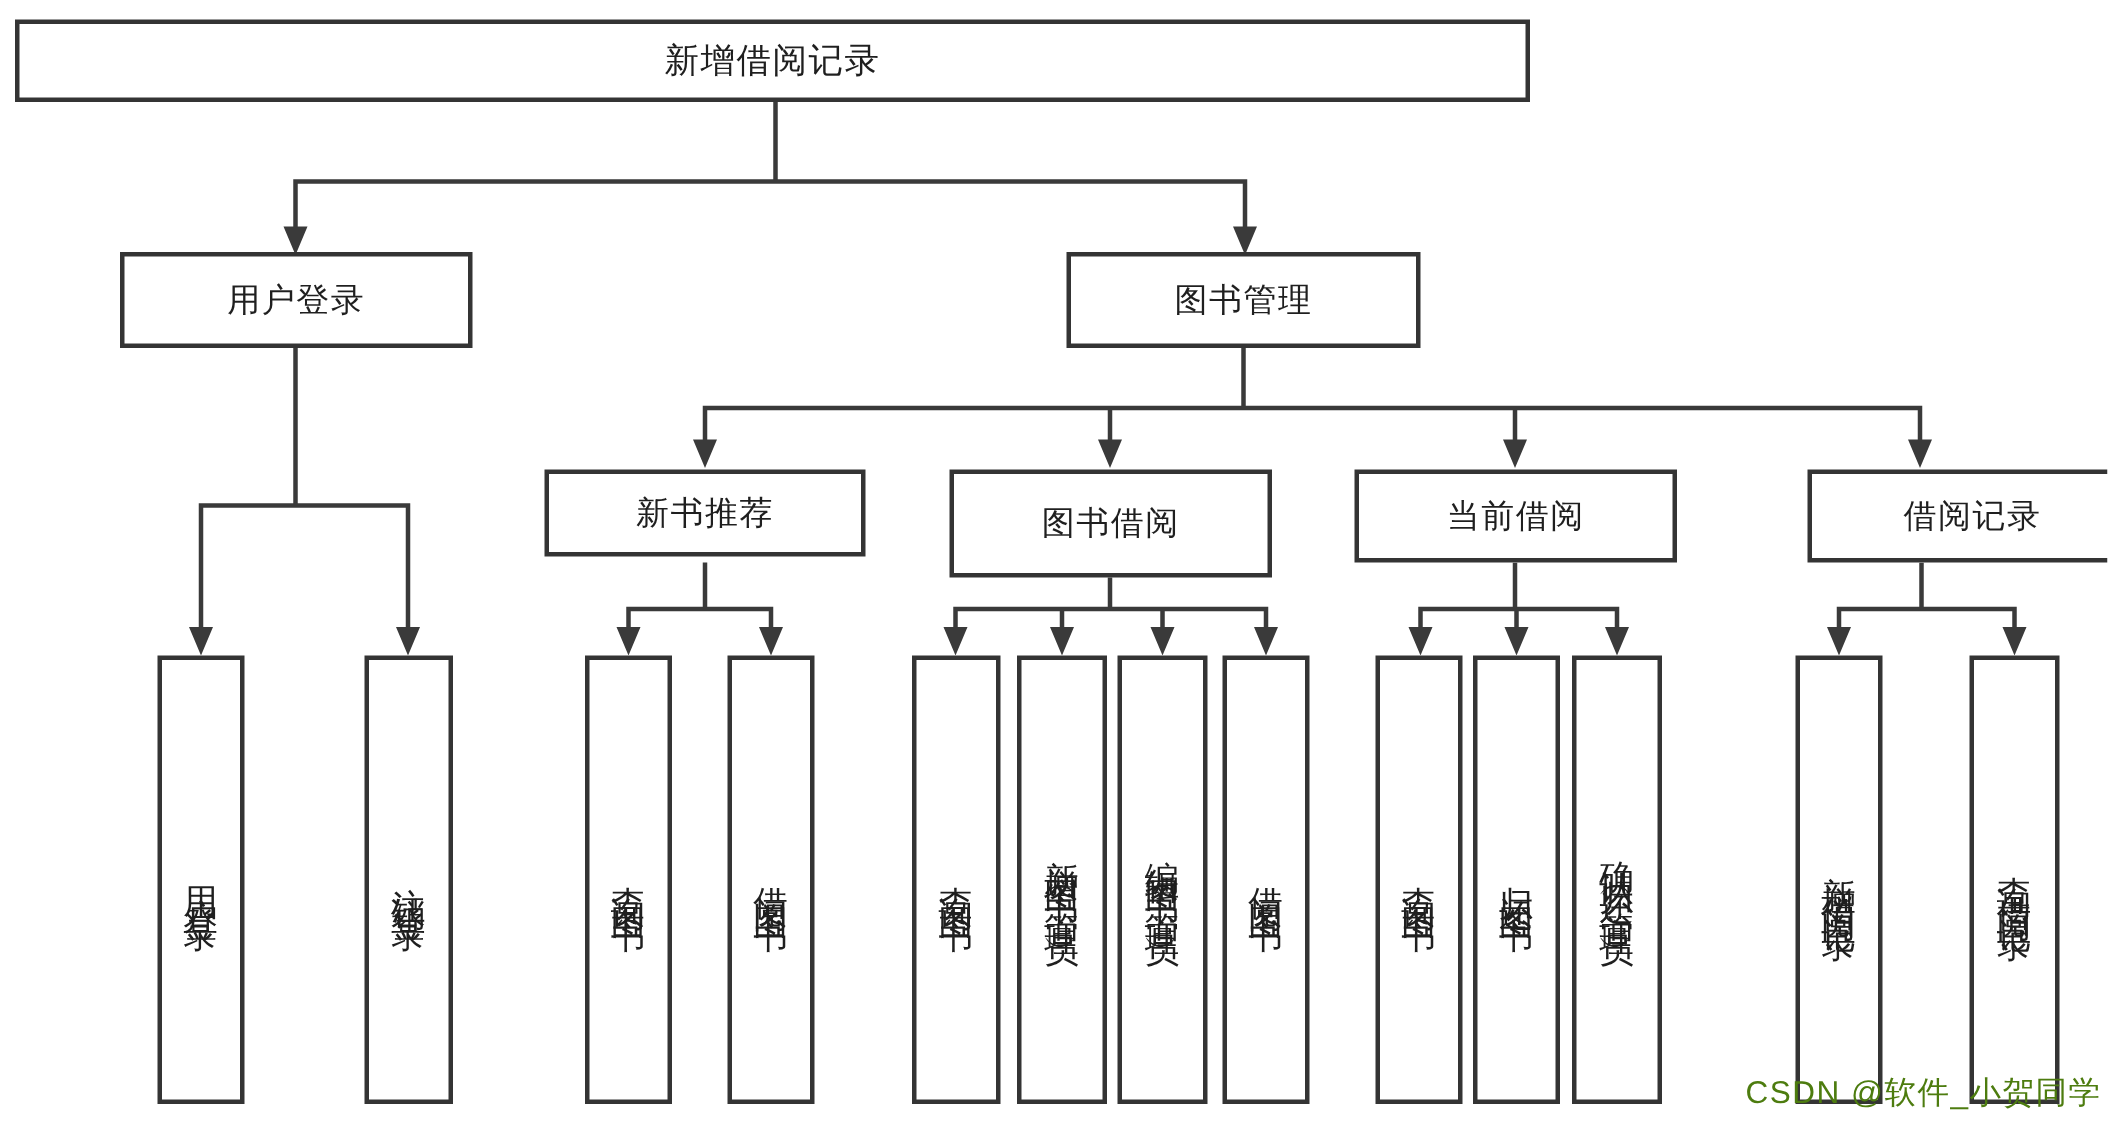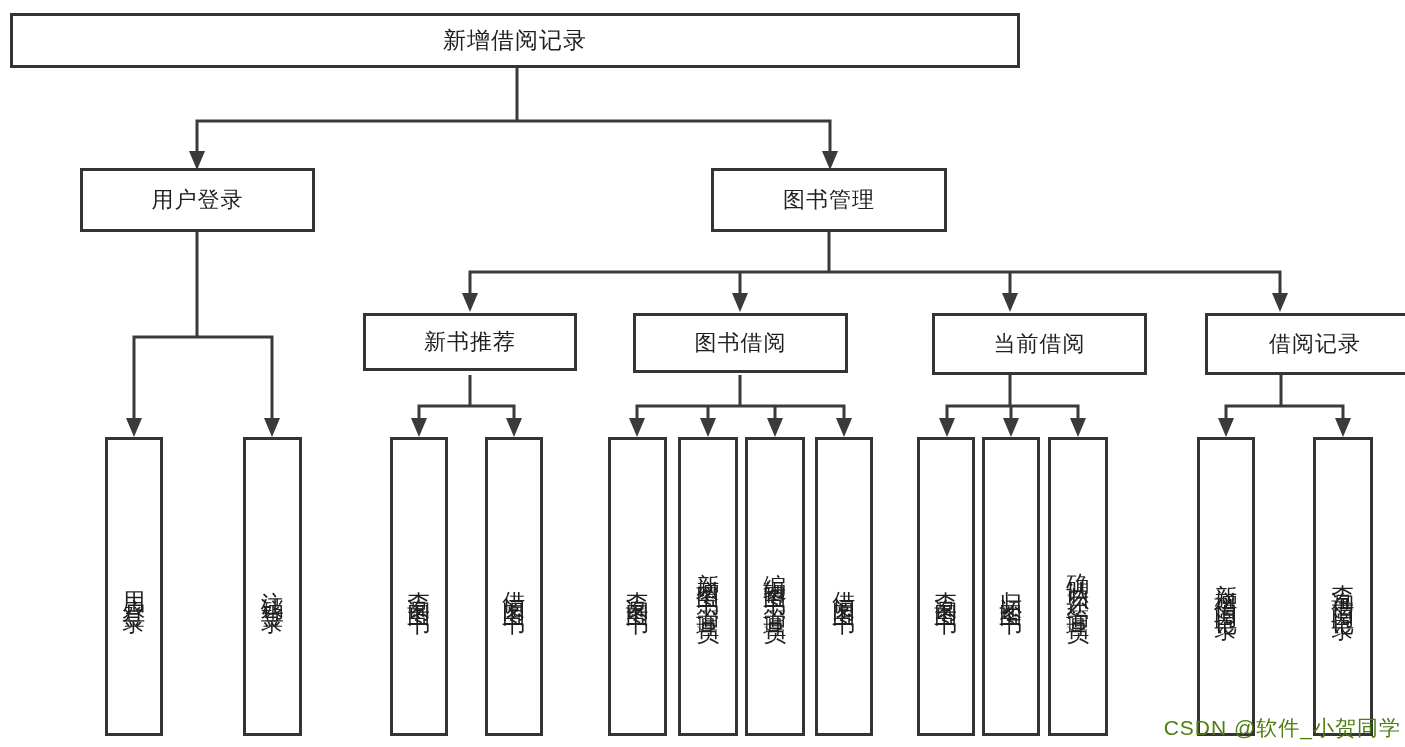--- a/index.html
+++ b/index.html
@@ -129,24 +129,24 @@
   <div class="node h" style="left:80px; top:168px; width:235px; height:64px;">
     <span>用户登录</span>
   </div>
   <div class="node h" style="left:711px; top:168px; width:236px; height:64px;">
     <span>图书管理</span>
   </div>
 
   <div class="node h" style="left:363px; top:313px; width:214px; height:58px;">
     <span>新书推荐</span>
   </div>
-  <div class="node h" style="left:633px; top:313px; width:215px; height:60px;">
+  <div class="node h" style="left:633px; top:313px; width:215px; height:72px;">
     <span>图书借阅</span>
   </div>
-  <div class="node h" style="left:932px; top:313px; width:215px; height:62px;">
+  <div class="node h" style="left:903px; top:313px; width:215px; height:62px;">
     <span>当前借阅</span>
   </div>
   <div class="node h" style="left:1172px; top:313px; width:220px; height:62px;margin-left:33px;">
     <span>借阅记录</span>
   </div>
 
   <div class="node leaf" style="left:105px; top:437px; width:58px; height:299px;">
     <span>用户登录</span>
   </div>
   <div class="node leaf" style="left:243px; top:437px; width:59px; height:299px;">

